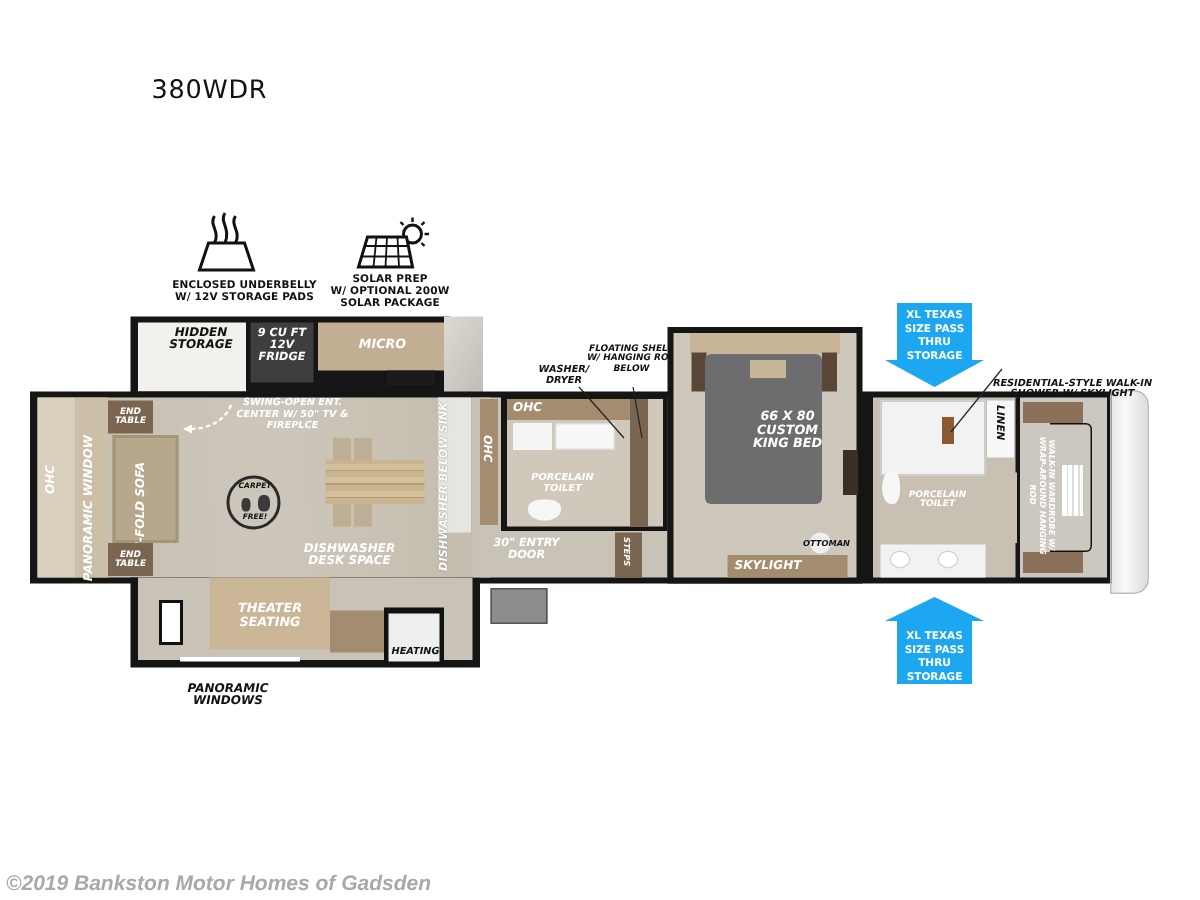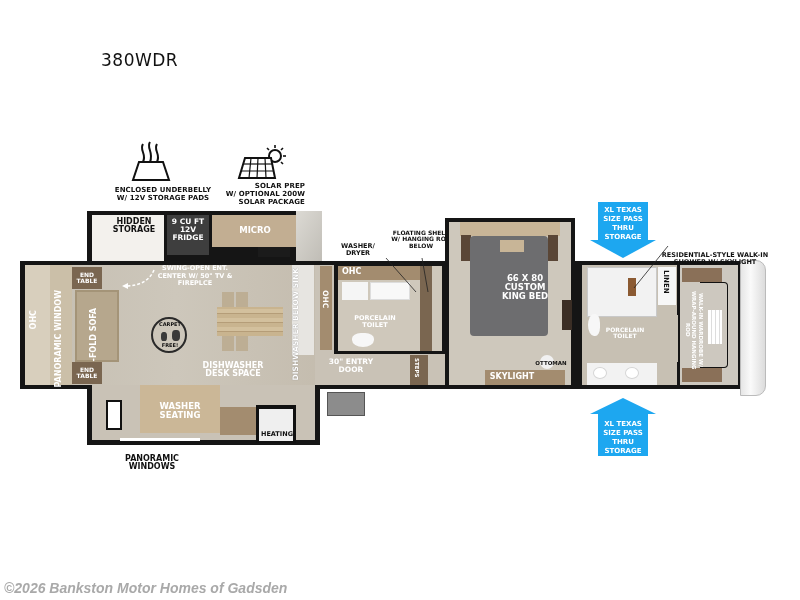--- a/index.html
+++ b/index.html
@@ -1,21 +1,21 @@
 <!DOCTYPE html>
 <html><head>
 <meta charset="utf-8">
 <style>
   * { box-sizing: border-box; margin: 0; padding: 0; }
   html, body { width: 800px; height: 600px; background: #ffffff; overflow: hidden; }
   body { position: relative; font-family: "Liberation Sans", sans-serif; }
   .abs { position: absolute; }
   .model-title { left: 101px; top: 50px; font-size: 17px; color: #111; letter-spacing: 0.5px; font-family: "DejaVu Sans", sans-serif; }
   .feat-label { font-size: 7px; font-weight: 900; text-align: center; line-height: 8px; color: #111; font-family: "DejaVu Sans", sans-serif; letter-spacing: 0.1px; }
-  .lbl { font-family: "DejaVu Sans", sans-serif; font-weight: 700; text-align: center; line-height: 1.05; }
+  .lbl { font-family: "DejaVu Sans", sans-serif; font-weight: 700; text-align: center; line-height: 1.05; font-style: italic; }
   .lbl-w { color: #ffffff; }
   .lbl-k { color: #111111; }
   .wall { background: #151515; }
   .floor { background: #c9c2b6; }
   .floorg { background: linear-gradient(90deg, #c5beb1 0%, #cdc7bb 50%, #c4bcae 100%); }
   .wood { background: #a38c6f; }
   .darkwood { background: #7a6650; }
   .lightwood { background: #c8b597; }
   .vert { writing-mode: vertical-rl; transform: rotate(180deg); }
   .vert-down { writing-mode: vertical-rl; }
@@ -50,21 +50,21 @@
     </g>
     <path d="M8 14 L34 14 L38 34 L2 34 Z" stroke="#111" stroke-width="2" fill="#fff"></path>
     <g stroke="#111" stroke-width="1.2">
       <line x1="14" y1="14" x2="12" y2="34"></line>
         <line x1="21" y1="14" x2="20" y2="34"></line>
         <line x1="28" y1="14" x2="29" y2="34"></line>
       <line x1="6" y1="20" x2="35" y2="20"></line>
         <line x1="4" y1="27" x2="37" y2="27"></line>
     </g>
   </svg>
-  <div class="abs feat-label" style="left:0; top:38px; width:90px;text-align:right;">
+  <div class="abs feat-label" style="left:0; top:38px; width:90px;">
     <div>SOLAR PREP</div>
     <div>W/ OPTIONAL 200W</div>
     <div>SOLAR PACKAGE</div>
   </div>
 </div>
 
 <div class="abs" style="left:0; top:0; width:800px; height:600px;">
 
   <div class="abs wall" style="left:87px; top:211px; width:213px; height:53px;"></div>
   <div class="abs" style="left:92px; top:215px; width:72px; height:46px; background:#f3f1ed;"></div>
@@ -115,42 +115,42 @@
 
   <div class="abs" style="left:292px; top:265px; width:22px; height:90px; background:#e7e5e1;"></div>
   <div class="abs lbl lbl-w vert" style="left:292px; top:268px; font-size:7.5px; width:22px; color:#fff; text-shadow:0 0 1px #777;">DISHWASHER BELOW SINK</div>
 
   <div class="abs lbl lbl-w" style="left:196px; top:362px; width:74px; font-size:8px;">DISHWASHER DESK SPACE</div>
 
   <div class="abs wall" style="left:87px; top:385px; width:233px; height:60px;"></div>
   <div class="abs" style="left:92px; top:385px; width:223px; height:55px; background:#c9c2b6;"></div>
   <div class="abs" style="left:106px; top:400px; width:16px; height:30px; background:#fff; border:2px solid #111;"></div>
   <div class="abs" style="left:140px; top:385px; width:80px; height:48px; background:#cbb797;"></div>
-  <div class="abs lbl lbl-w" style="left:145px; top:402px; width:70px; font-size:8.5px;">WASHER SEATING</div>
+  <div class="abs lbl lbl-w" style="left:145px; top:402px; width:70px; font-size:8.5px;">THEATER SEATING</div>
   <div class="abs wood" style="left:220px; top:407px; width:40px; height:28px;"></div>
   <div class="abs" style="left:256px; top:405px; width:40px; height:38px; background:#111;"></div>
   <div class="abs" style="left:259px; top:409px; width:34px; height:32px; background:#efefef;"></div>
   <div class="abs lbl lbl-k" style="left:259px; top:431px; width:36px; font-size:6.5px;">HEATING</div>
   <div class="abs" style="left:120px; top:438px; width:80px; height:3px; background:#fff;"></div>
   <div class="abs lbl lbl-k" style="left:112px; top:455px; width:80px; font-size:8px;">PANORAMIC WINDOWS</div>
 
   <div class="abs floor" style="left:315px; top:265px; width:130px; height:120px;"></div>
   <div class="abs wood" style="left:320px; top:266px; width:12px; height:84px;"></div>
   <div class="abs lbl lbl-w vert-down" style="left:321px; top:290px; font-size:7.5px;">OHC</div>
   <div class="abs wall" style="left:334px; top:264px; width:111px; height:90px;"></div>
   <div class="abs" style="left:338px; top:266px; width:104px; height:85px; background:#cfc8bb;"></div>
   <div class="abs wood" style="left:338px; top:266px; width:94px; height:14px;"></div>
   <div class="abs lbl lbl-w" style="left:342px; top:268px; width:30px; font-size:8px; text-align:left;">OHC</div>
   <div class="abs" style="left:342px; top:282px; width:26px; height:18px; background:#f5f5f5;"></div>
   <div class="abs" style="left:370px; top:282px; width:40px; height:18px; background:#f8f8f8; border:1px solid #ddd;"></div>
   <div class="abs darkwood" style="left:420px; top:266px; width:12px; height:85px;"></div>
   <div class="abs lbl lbl-w" style="left:345px; top:315px; width:60px; font-size:6.5px;">PORCELAIN TOILET</div>
   <div class="abs" style="left:352px; top:333px; width:22px; height:14px; background:#f7f7f7; border-radius:40% 40% 50% 50%;"></div>
 
-  <div class="abs lbl lbl-k" style="left:340px; top:243px; width:36px; font-size:6.5px;">WASHER/ DRYER</div>
+  <div class="abs lbl lbl-k" style="left:358px; top:243px; width:36px; font-size:6.5px;">WASHER/ DRYER</div>
   <div class="abs lbl lbl-k" style="left:390px; top:230px; width:62px; font-size:6px;">FLOATING SHELF W/ HANGING ROD BELOW</div>
   <svg class="abs" width="100" height="60" style="left:370px; top:252px;">
     <line x1="16" y1="6" x2="46" y2="40" stroke="#222" stroke-width="0.8"></line>
     <line x1="52" y1="6" x2="58" y2="40" stroke="#222" stroke-width="0.8"></line>
   </svg>
 
   <div class="abs lbl lbl-w" style="left:322px; top:358px; width:58px; font-size:7.5px;">30" ENTRY DOOR</div>
   <div class="abs darkwood" style="left:410px; top:355px; width:18px; height:30px;"></div>
   <div class="abs lbl lbl-w vert-down" style="left:413px; top:358px; font-size:5.5px;">STEPS</div>
   <div class="abs" style="left:327px; top:392px; width:38px; height:24px; background:#8c8c8c; border:1px solid #555;"></div>
@@ -204,13 +204,13 @@
   </div>
 
   <div class="abs" style="left:598px; top:398px; width:50px; height:60px;">
     <div class="abs" style="left:-8px; top:0; width:0; height:0; border-left:33px solid transparent; border-right:33px solid transparent; border-bottom:16px solid #1da7f0;"></div>
     <div class="abs arrow-box" style="left:0; top:16px; width:50px; height:42px; padding-top:6px;">
       <span>XL TEXAS SIZE PASS THRU STORAGE</span>
     </div>
   </div>
 </div>
 
-<div class="abs footer">©2026 Bankston Motor Homes of Gadsden</div>
+<div class="abs footer">©2019 Bankston Motor Homes of Gadsden</div>
 
 </body></html>

